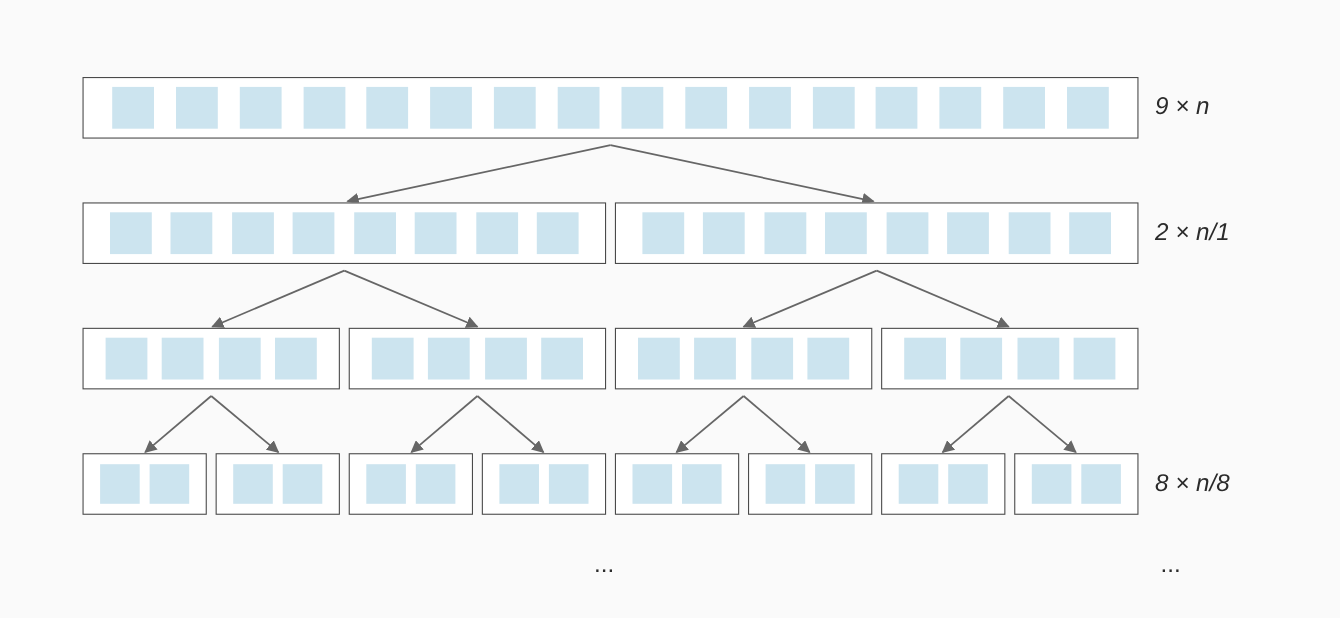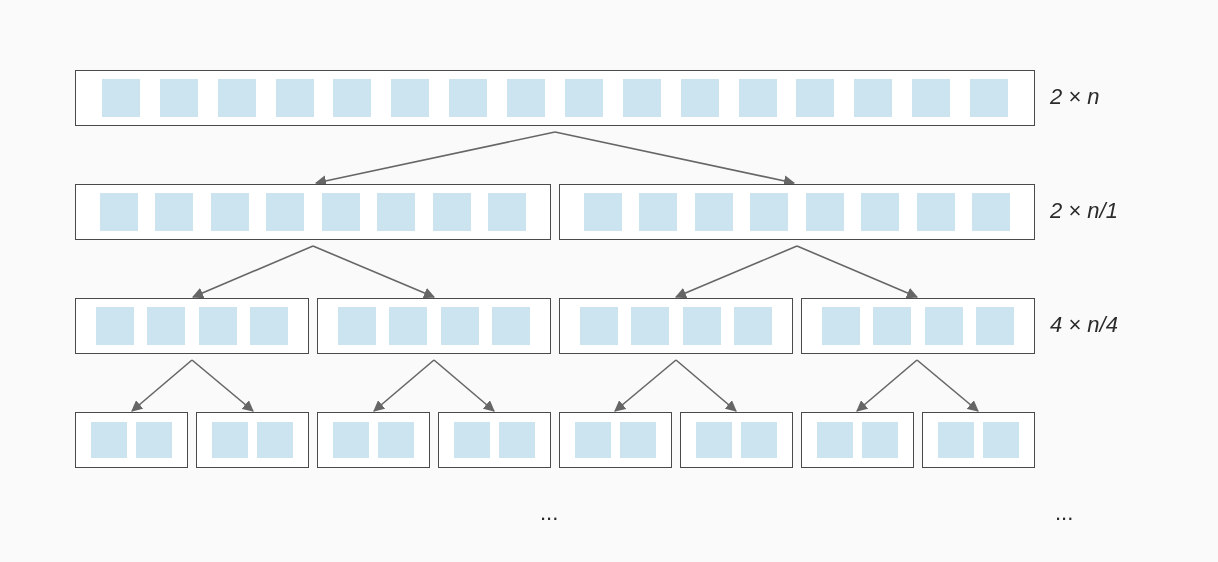--- a/index.html
+++ b/index.html
@@ -105,21 +105,21 @@
         <div class="cell"></div>
         <div class="cell"></div>
         <div class="cell"></div>
         <div class="cell"></div>
         <div class="cell"></div>
         <div class="cell"></div>
         <div class="cell"></div>
         <div class="cell"></div>
     </div>
   </div>
-  <div class="label" style="top:84px">2 × n</div>
+  <div class="label" style="top:84px">9 × n</div>
 
   <div class="row" style="top:184px">
     <div class="group">
       <div class="cell"></div>
         <div class="cell"></div>
         <div class="cell"></div>
         <div class="cell"></div>
         <div class="cell"></div>
         <div class="cell"></div>
         <div class="cell"></div>
@@ -157,21 +157,20 @@
         <div class="cell"></div>
         <div class="cell"></div>
     </div>
     <div class="group">
       <div class="cell"></div>
         <div class="cell"></div>
         <div class="cell"></div>
         <div class="cell"></div>
     </div>
   </div>
-  <div class="label" style="top:312px">4 × n/4</div>
 
   <div class="row row4" style="top:412px">
     <div class="group">
         <div class="cell"></div>
         <div class="cell"></div>
       </div>
     <div class="group">
         <div class="cell"></div>
         <div class="cell"></div>
       </div>
@@ -193,17 +192,18 @@
       </div>
     <div class="group">
         <div class="cell"></div>
         <div class="cell"></div>
       </div>
     <div class="group">
         <div class="cell"></div>
         <div class="cell"></div>
       </div>
   </div>
+  <div class="label" style="top:426px">8 × n/8</div>
 
   <div class="ellipsis" style="left:540px; top:500px">...</div>
   <div class="ellipsis" style="left:1055px; top:500px">...</div>
 
 </div>
 
 </body></html>

